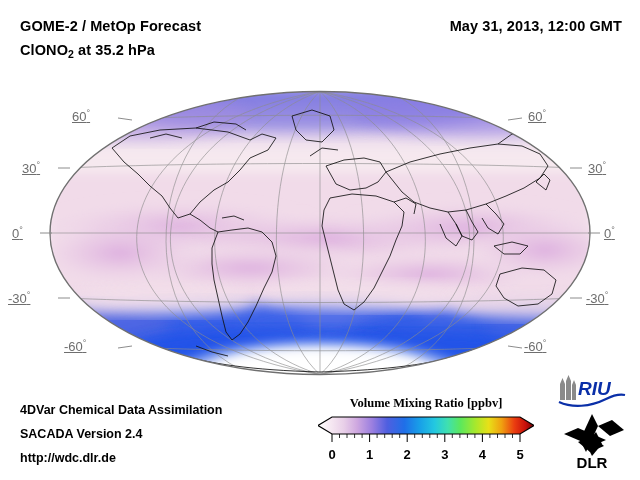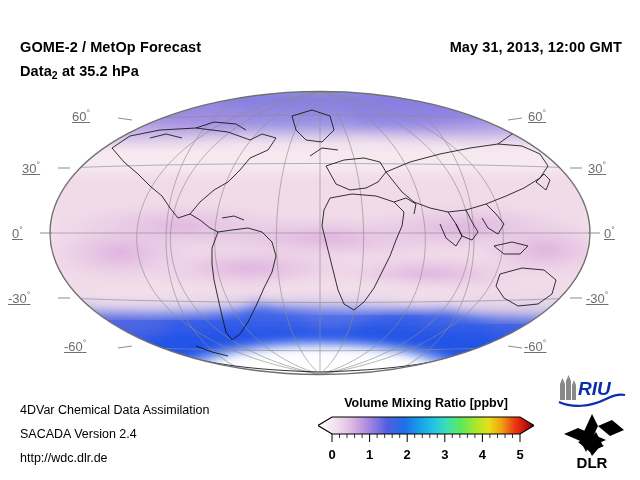--- a/index.html
+++ b/index.html
@@ -1,61 +1,61 @@
 <!DOCTYPE html>
 <html><head>
 <meta charset="utf-8">
 <style>
   html,body{margin:0;padding:0;}
   body{
     width:640px;height:480px;background:#ffffff;
     font-family:"Liberation Sans",sans-serif;
     position:relative;overflow:hidden;
   }
-  .hdr{position:absolute;font-weight:bold;font-size:14.5px;color:#000;letter-spacing:.1px;margin-top:21px;}
+  .hdr{position:absolute;font-weight:bold;font-size:14.5px;color:#000;letter-spacing:.1px;}
   #title-line1{left:20px;top:18px;}
   #title-line2{left:20px;top:42px;}
   #datetime{right:18px;top:18px;text-align:right;padding-left:39px;}
   sub{font-size:10.5px;vertical-align:baseline;position:relative;top:3px;}
 
   #map-area{position:absolute;left:0;top:78px;width:640px;height:305px;}
   #map-svg{display:block;}
 
   .latlabel{
     position:absolute;font-size:13px;color:#6e6e6e;font-weight:normal;
     font-family:"Liberation Sans",sans-serif;white-space:nowrap;text-decoration:underline;
   }
   .latlabel .deg{font-size:9px;vertical-align:super;}
 
-  .foot{position:absolute;left:20px;font-weight:normal;font-size:12.5px;color:#000;}
+  .foot{position:absolute;left:20px;font-weight:bold;font-size:12.5px;color:#000;}
   #foot1{top:403px;}
   #foot2{top:427px;text-align:center;}
   #foot3{top:451px;text-align:right;}
 
   #cbar-wrap{position:absolute;left:318px;top:396px;width:216px;height:78px;}
   #cbar-title{
     position:absolute;left:0;top:0;width:216px;text-align:center;
-    font-weight:bold;font-size:12.5px;color:#000;
+    font-weight:bold;font-size:12.5px;color:#000;font-family:Liberation Serif, serif;
   }
   #cbar-svg{position:absolute;left:0;top:20px;}
   .ticklabel{
     position:absolute;font-weight:bold;font-size:13px;color:#000;
     transform:translateX(-50%);top:51px;
   }
 
   #logo-riu{position:absolute;left:556px;top:374px;}
   #logo-dlr{position:absolute;left:562px;top:412px;}
 </style>
 </head>
 <body>
 
 <div class="hdr" id="title-line1">GOME-2 / MetOp Forecast</div>
 
 <div class="hdr" id="title-line2">
-  <span>Data</span><sub>2</sub><span> at 35.2 hPa</span>
+  <span>ClONO</span><sub>2</sub><span> at 35.2 hPa</span>
 </div>
 
 <div class="hdr" id="datetime">May 31, 2013, 12:00 GMT</div>
 
 <div id="map-area">
   <svg id="map-svg" width="640" height="305" viewBox="0 0 640 305">
     <defs>
       <clipPath id="globeClip">
         <ellipse cx="320" cy="155" rx="270" ry="141.5"></ellipse>
       </clipPath>

